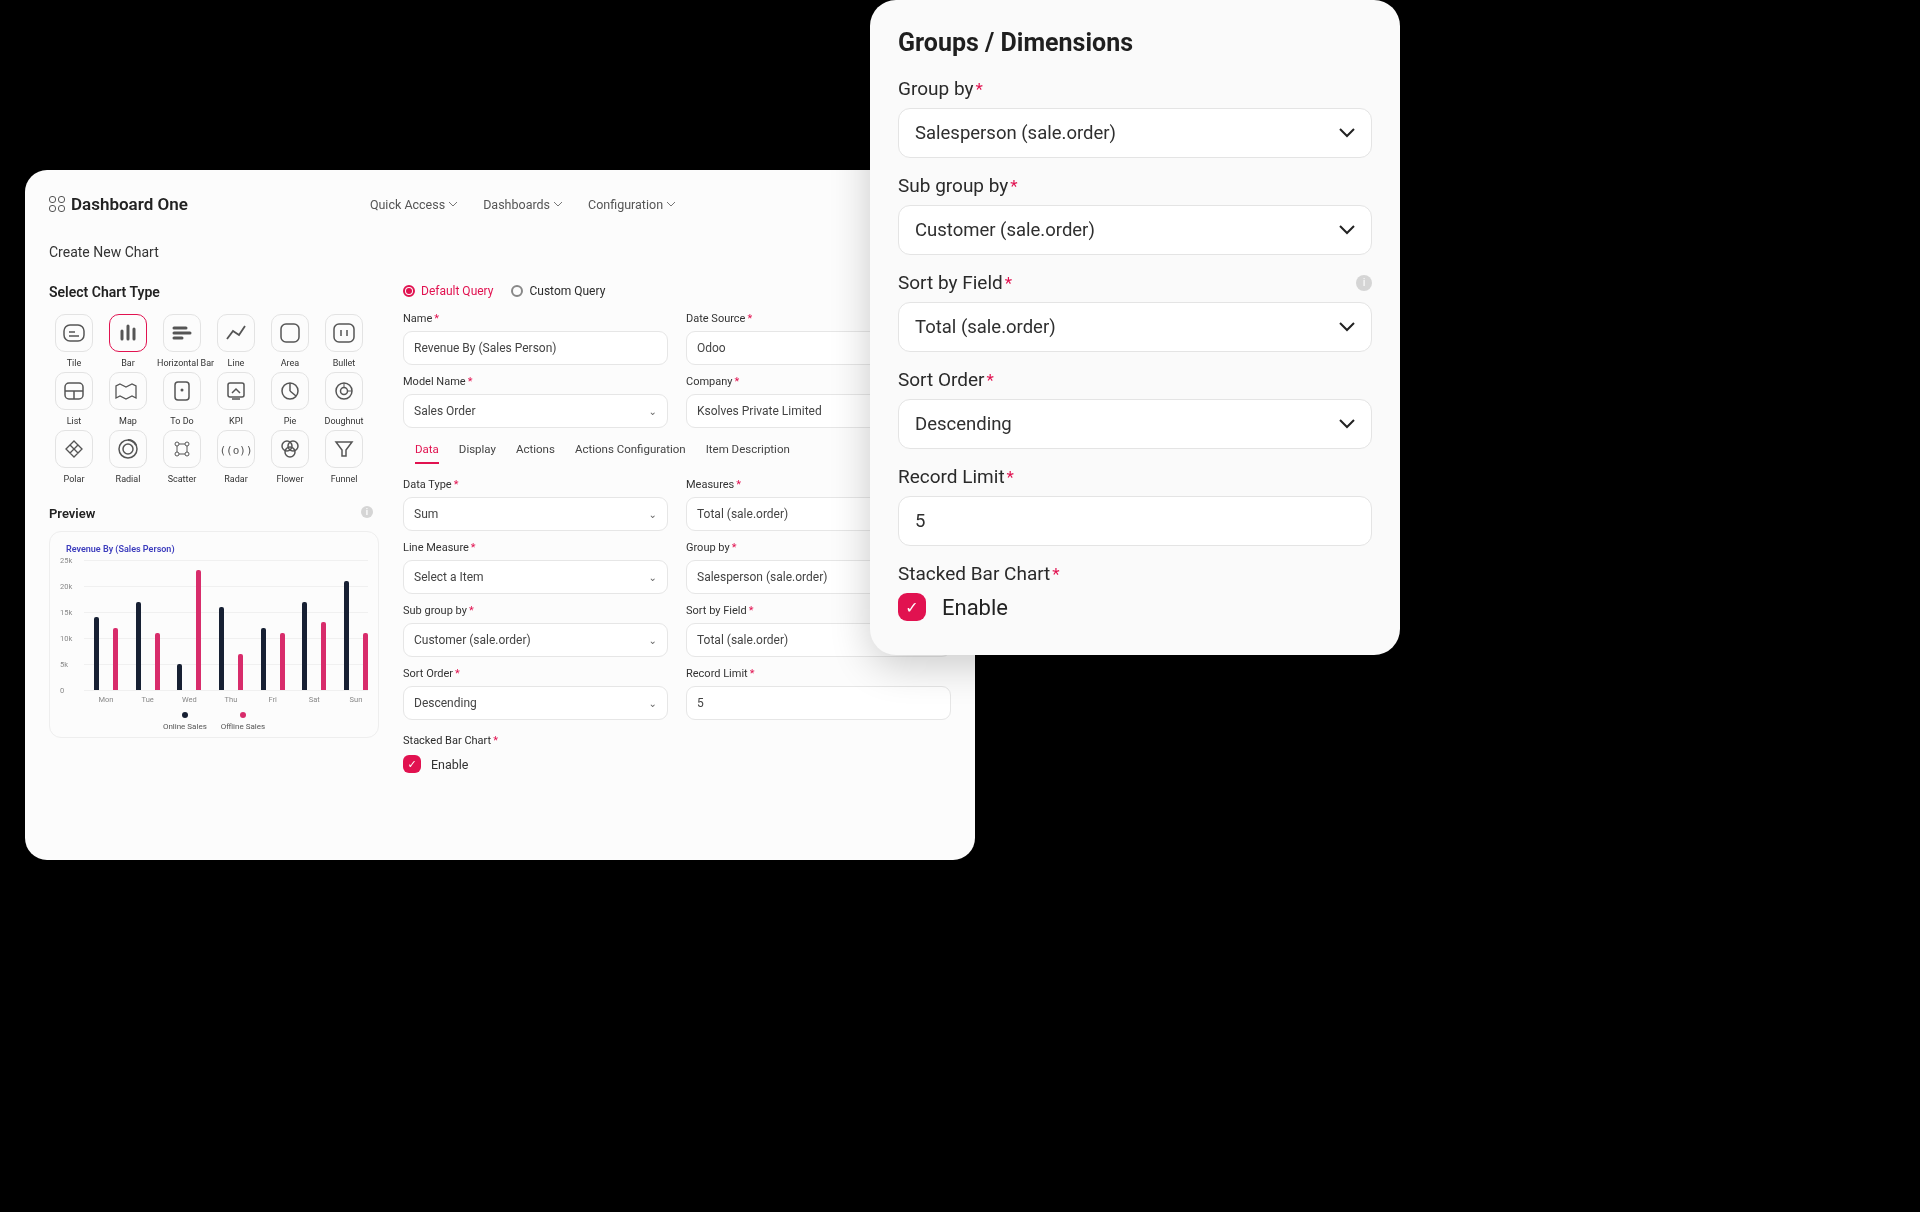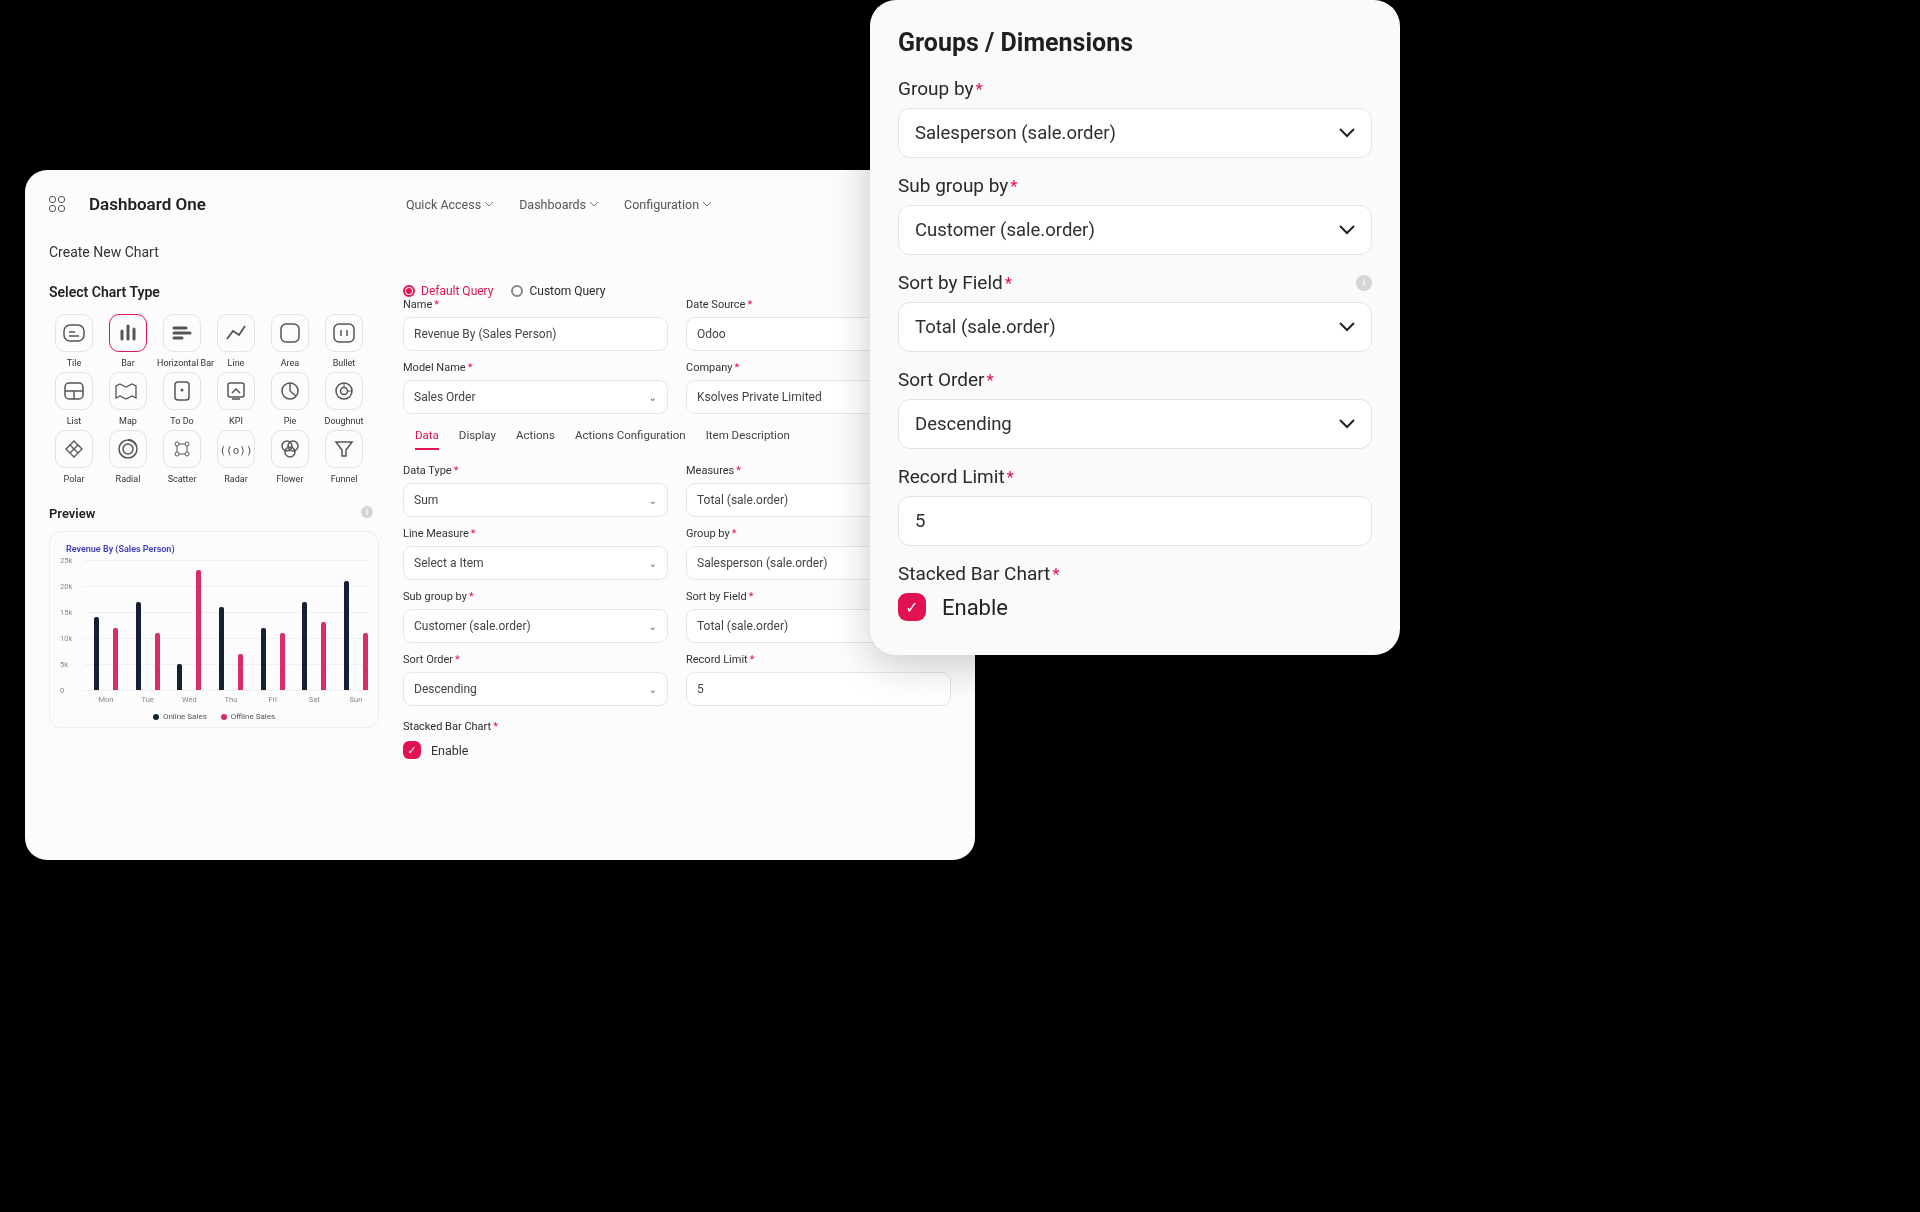--- a/index.html
+++ b/index.html
@@ -17,21 +17,21 @@
     left: 25px;
     top: 170px;
     width: 950px;
     height: 690px;
     background: #fcfcfc;
     border-radius: 22px;
     box-shadow: 0 20px 60px rgba(0,0,0,.3);
     overflow: hidden;
     padding: 18px 24px;
   }
-  .topbar { display: flex; align-items: center; gap: 20px; height: 32px; }
+  .topbar { display: flex; align-items: center; gap: 2px; height: 32px; }
   .apps-icon { width: 16px; height: 16px; display: grid; grid-template-columns: repeat(2,1fr); gap: 2px; }
   .apps-icon span { border: 1.5px solid #555; border-radius: 3px; }
   .title { font-size: 17px; font-weight: 600; margin-left: 4px; color:#222;}
   .nav { display: flex; gap: 26px; margin-left: 180px; }
   .nav-item { font-size: 12.5px; color: #555; display: flex; align-items: center; gap: 4px; }
   .moon { margin-left: auto; font-size: 14px; color: #555; }
   .subtitle { font-size: 14px; color: #333; margin-top: 24px; }
   .actionbtn { position:absolute; right:24px; top:68px; border:1px solid #e3e3e3; border-radius:8px; padding:5px 6px; font-size:11px; color:#555;}
 
   .content { display: flex; gap: 24px; margin-top: 24px; }
@@ -57,24 +57,24 @@
   .chart { position: relative; height: 130px; margin-left: 24px; }
   .grid-line { position:absolute; left:0; right:0; border-top:1px solid #f0f0f0; }
   .y-tick { position:absolute; left:-24px; font-size:7.5px; color:#888; transform: translateY(-50%); text-align: right; }
   .bars { position:absolute; bottom:0; top:0; left:10px; right:0; display:flex; justify-content:space-between; }
   .group { display:flex; align-items:flex-end; gap:14px; width:24px; height:100%; position:relative;}
   .bar { width:10px; border-radius:2px 2px 0 0; }
   .bar.a { background:#172033; }
   .bar.b { background:#d82c6b; }
   .xcat { position:absolute; bottom:-14px; left:50%; transform:translateX(-50%); font-size:7.5px; color:#888;}
   .legend { display:flex; gap:14px; justify-content:center; margin-top:22px; }
-  .legend-item { display:flex; align-items:center; gap:4px; font-size:8px; color:#555;}
+  .legend-item { display:flex; align-items:center; gap:4px; font-size:8px; color:#555;flex-direction:column;}
   .legend-dot { width:6px; height:6px; border-radius:50%; }
 
-  .radio-row { display:flex; gap:18px; font-size:12px; }
+  .radio-row { display:flex; gap:18px; font-size:12px; margin-bottom:14px;}
   .radio { display:flex; align-items:center; gap:6px; }
   .rdot { width:12px; height:12px; border-radius:50%; border:2px solid #888; display:flex; align-items:center; justify-content:center;}
   .rdot.on { border-color:#e11250; }
   .rdot.on::after { content:""; width:6px; height:6px; border-radius:50%; background:#e11250; }
 
   .form-grid { display:grid; grid-template-columns: 1fr 1fr; gap: 10px 18px; }
   .fld label { font-size: 11px; color:#333; display:block; margin-bottom:6px;}
   .req { color:#e11250; margin-left:2px;}
   .input { width:100%; height:34px; border:1px solid #e6e6e6; border-radius:9px; padding:0 10px; font-size:12px; color:#444; background:#fff; display:flex; align-items:center; justify-content:space-between;}
   .chev { font-size:10px; color:#666;}

